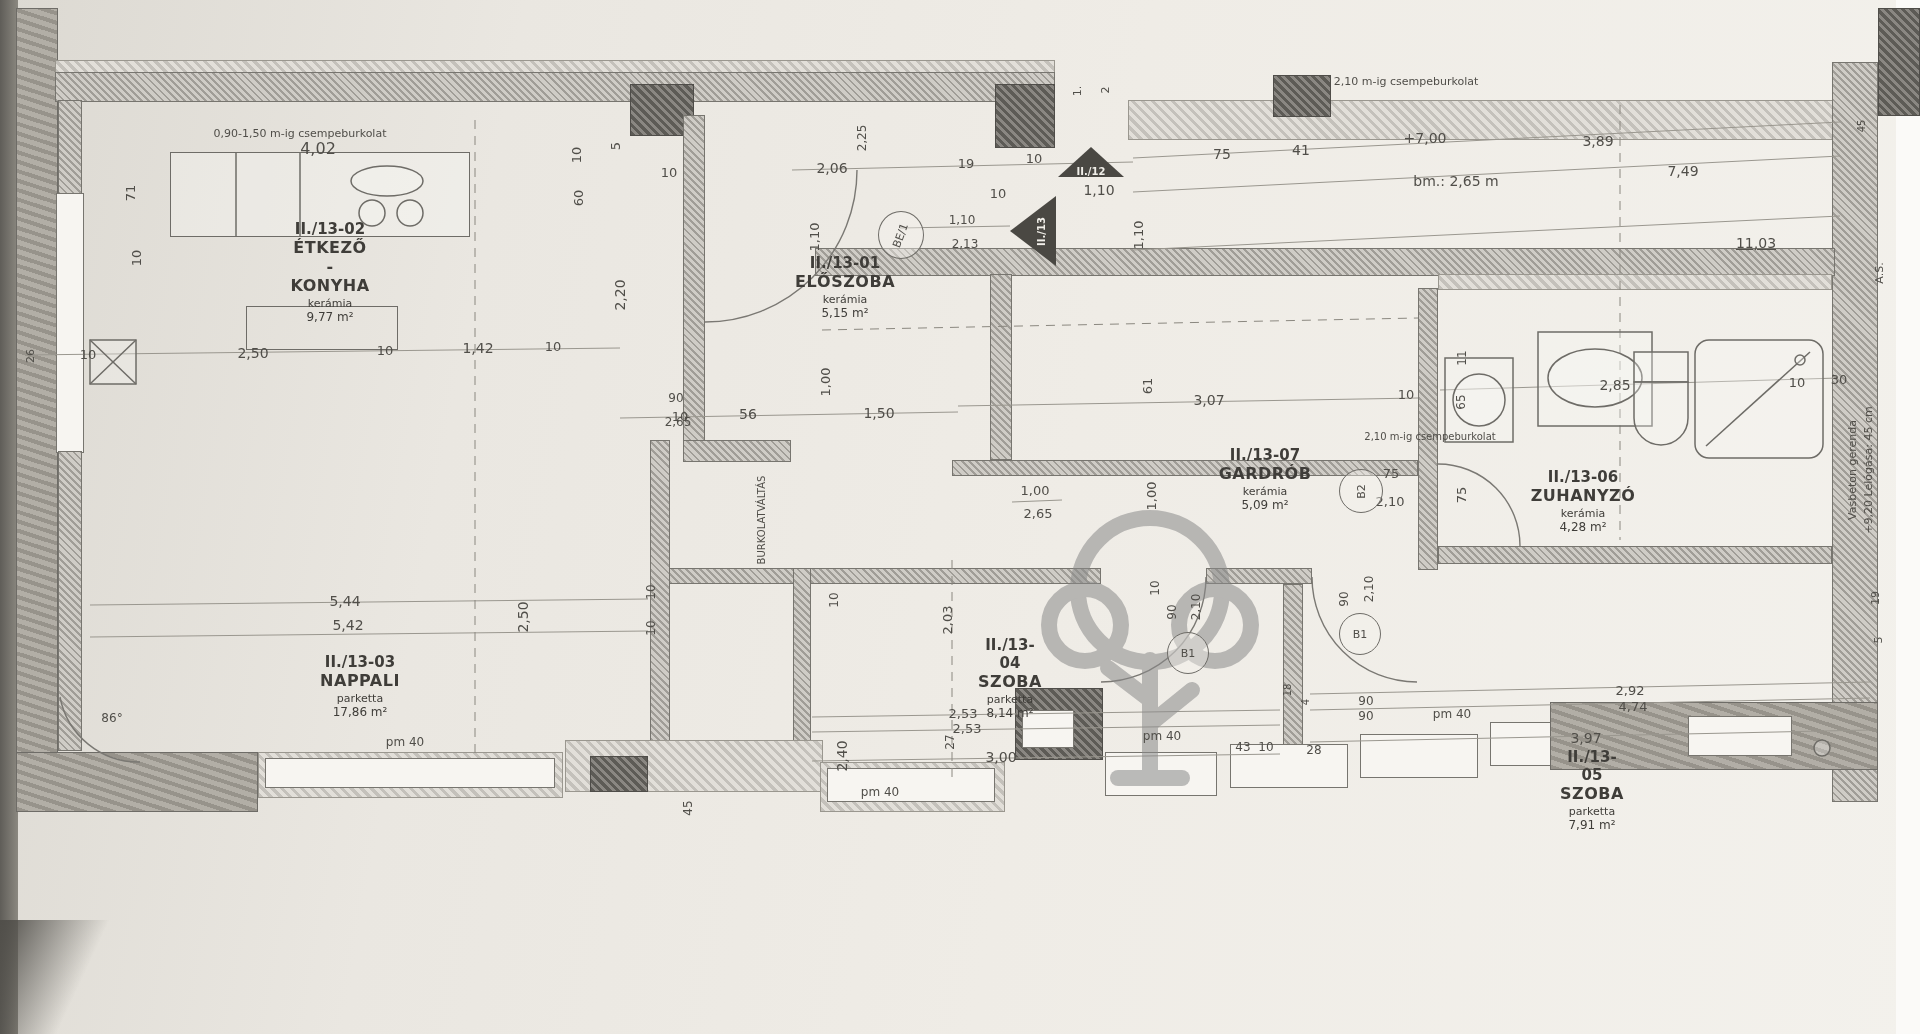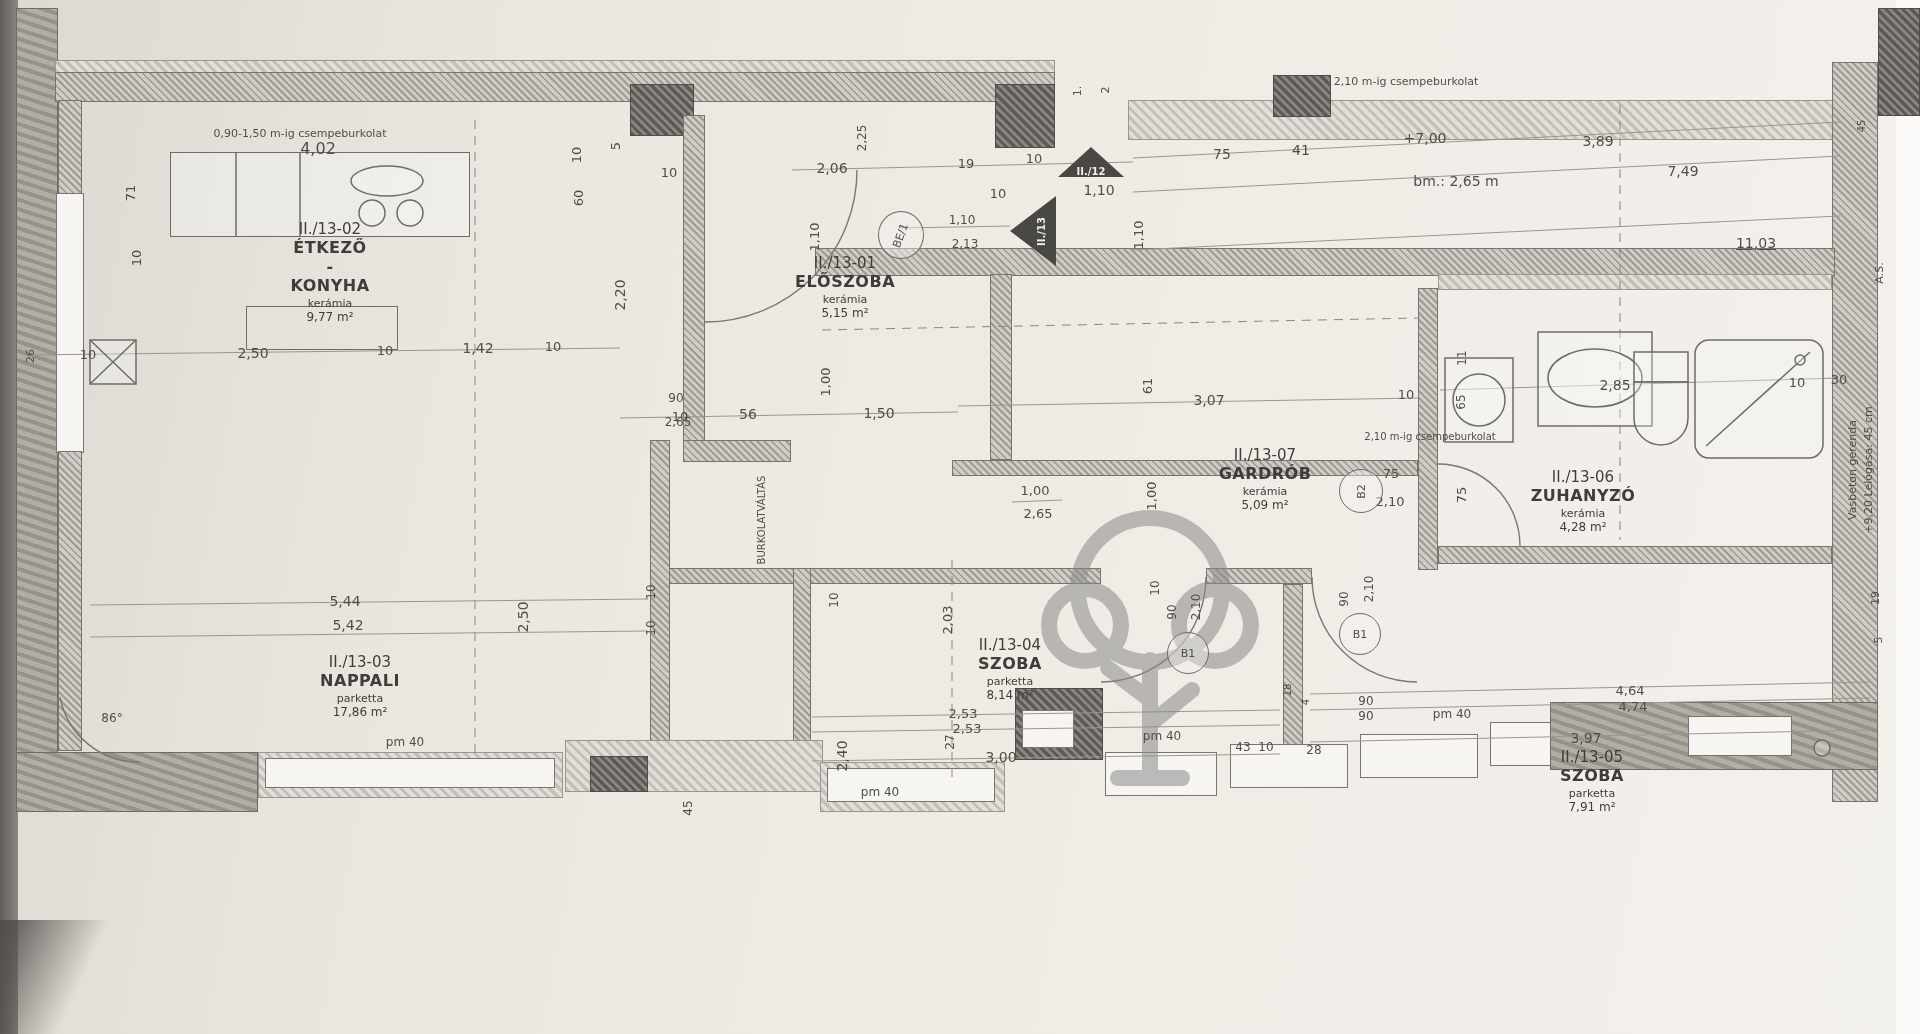--- a/index.html
+++ b/index.html
@@ -7,21 +7,21 @@
     font-family:"DejaVu Sans",sans-serif;color:#4b4945;
     background:linear-gradient(100deg,#dcd9d2 0%,#eae7e1 25%,#efece6 55%,#f3f1ec 100%);}
   .abs{position:absolute;}
   .wall{position:absolute;background:repeating-linear-gradient(45deg,#a09d97 0 2px,#cfccc6 2px 5px);border:1px solid #77756f;box-sizing:border-box;}
   .wallD{position:absolute;background:repeating-linear-gradient(45deg,#5d5b56 0 3px,#8a8782 3px 6px);border:1px solid #4f4d49;box-sizing:border-box;}
   .wallL{position:absolute;background:repeating-linear-gradient(45deg,#c4c1bb 0 3px,#e2dfd9 3px 7px);border:1px solid #9a978f;box-sizing:border-box;}
   .tex{position:absolute;background:repeating-linear-gradient(18deg,#97938b 0 4px,#b2aea6 4px 9px);border:1px solid #6e6c67;box-sizing:border-box;}
   .win{position:absolute;background:#f7f5f1;border:1px solid #77756f;box-sizing:border-box;}
   .ann{position:absolute;white-space:nowrap;color:#504e49;transform:translate(-50%,-50%);line-height:1;}
   .room{position:absolute;text-align:center;transform:translateX(-50%);color:#3f3d39;}
-  .room .rid{font-weight:normal;font-size:15px;display:block;}
+  .room .rid{font-weight:bold;font-size:15px;display:block;}
   .room .rname{font-weight:bold;font-size:16px;display:block;letter-spacing:.5px;}
   .room .rfloor{font-size:11px;display:block;margin-top:2px;}
   .room .rarea{font-size:12px;display:block;}
   .tag{position:absolute;border:1.4px solid #6e6c67;border-radius:50%;display:flex;align-items:center;justify-content:center;background:rgba(245,243,238,.4);}
   .tag span{font-size:11px;color:#504e49;}
   .tri{position:absolute;display:flex;align-items:flex-end;justify-content:center;background:#4a4843;}
   .tri span{color:#f1efe9;font-size:10px;font-weight:bold;}
   .wm-brand{position:absolute;font-weight:bold;font-size:72px;letter-spacing:-2px;opacity:.8;}
   .wm-sub{position:absolute;font-weight:bold;font-size:44px;letter-spacing:10px;opacity:.85;}
   svg.overlay{position:absolute;left:0;top:0;}
@@ -272,21 +272,21 @@
       <div class="ann" style="left: 1243px; top: 747px; font-size: 12px;">43</div>
       <div class="ann" style="left: 1266px; top: 747px; font-size: 12px;">10</div>
       <div class="ann" style="left: 1314px; top: 750px; font-size: 12px;">28</div>
       <div class="ann" style="left: 1366px; top: 701px; font-size: 12px;">90</div>
       <div class="ann" style="left: 1366px; top: 716px; font-size: 12px;">90</div>
       <div class="ann" style="left: 1288px; top: 690px; font-size: 10px; transform: translate(-50%, -50%) rotate(-90deg);">18</div>
       <div class="ann" style="left: 1306px; top: 702px; font-size: 10px; transform: translate(-50%, -50%) rotate(-90deg);">4</div>
       <div class="ann" style="left: 950px; top: 742px; font-size: 12px; transform: translate(-50%, -50%) rotate(-90deg);">27</div>
       <div class="ann" style="left: 688px; top: 808px; font-size: 12px; transform: translate(-50%, -50%) rotate(-90deg);">45</div>
       <div class="ann" style="left: 112px; top: 718px; font-size: 12px;">86°</div>
-      <div class="ann" style="left: 1630px; top: 690px; font-size: 13px;">4,64</div>
+      <div class="ann" style="left: 1630px; top: 690px; font-size: 13px;">2,92</div>
       <div class="ann" style="left: 1633px; top: 706px; font-size: 13px;">4,74</div>
       <div class="ann" style="left: 1586px; top: 738px; font-size: 14px;">3,97</div>
       <div class="ann" style="left: 1878px; top: 640px; font-size: 11px; transform: translate(-50%, -50%) rotate(-90deg);">5</div>
       <div class="ann" style="left: 1875px; top: 598px; font-size: 11px; transform: translate(-50%, -50%) rotate(-90deg);">19</div>
       <div class="ann" style="left: 405px; top: 742px; font-size: 12px;">pm 40</div>
       <div class="ann" style="left: 880px; top: 792px; font-size: 12px;">pm 40</div>
       <div class="ann" style="left: 1162px; top: 736px; font-size: 12px;">pm 40</div>
       <div class="ann" style="left: 1452px; top: 714px; font-size: 12px;">pm 40</div>
       <div class="ann" style="left: 1852px; top: 470px; font-size: 11px; transform: translate(-50%, -50%) rotate(-90deg);">Vasbeton gerenda</div>
       <div class="ann" style="left: 1868px; top: 470px; font-size: 11px; transform: translate(-50%, -50%) rotate(-90deg);">+9,20 Lelógása: 45 cm</div>

